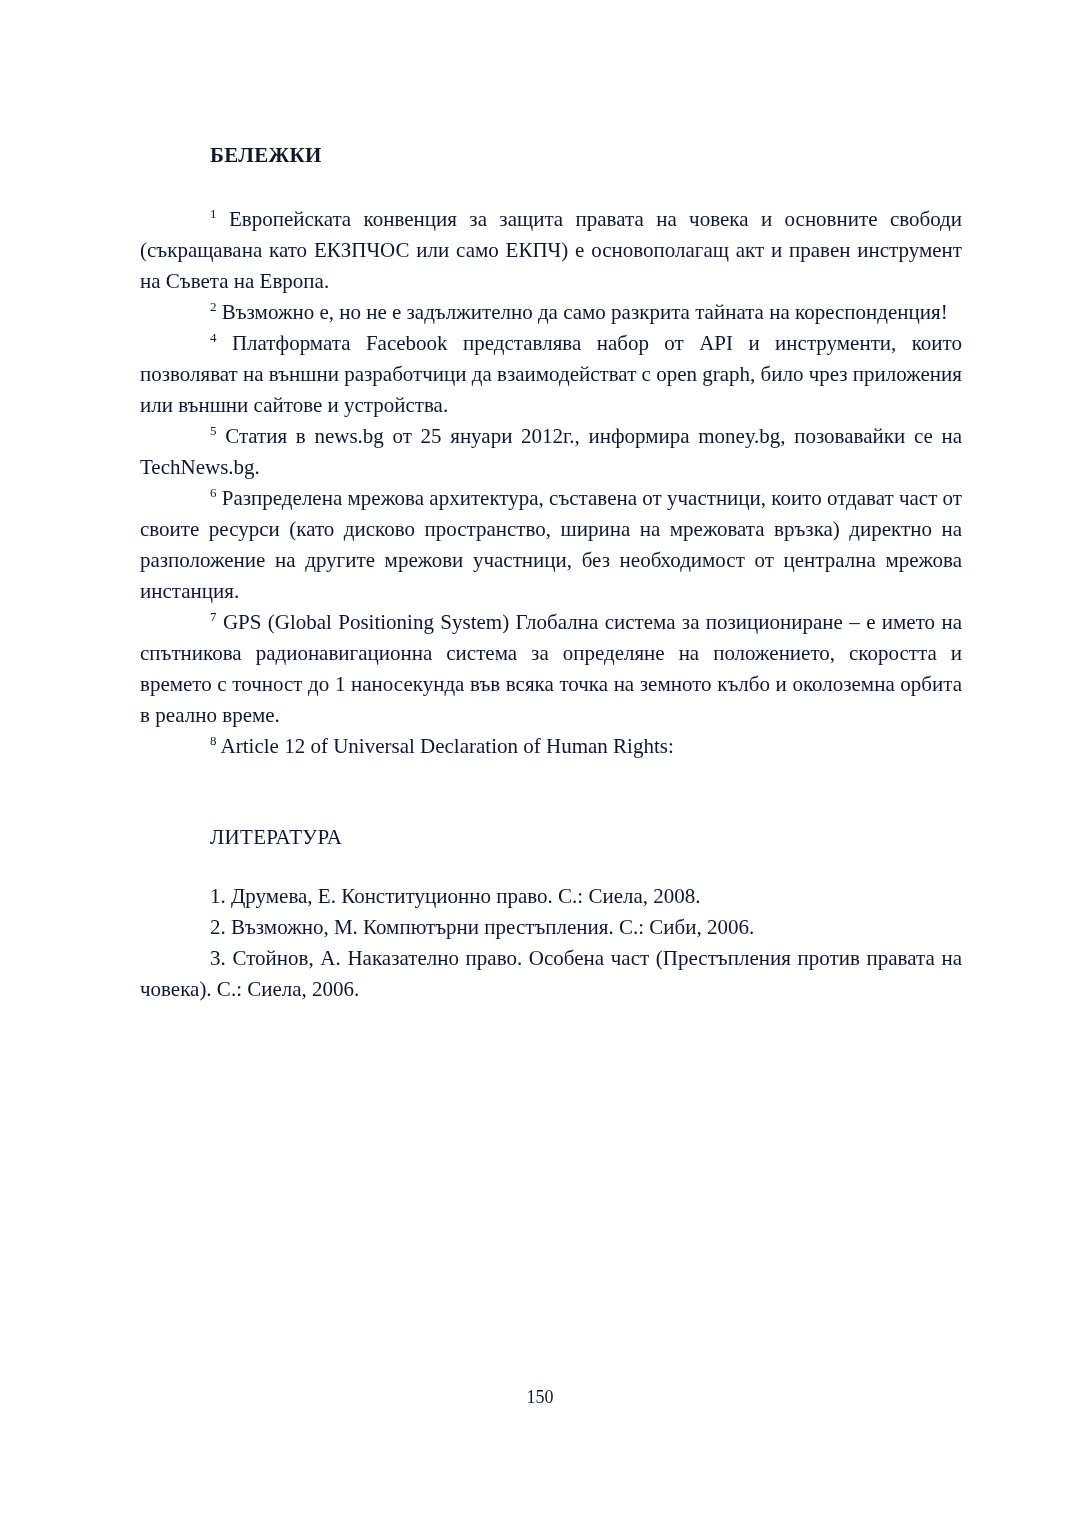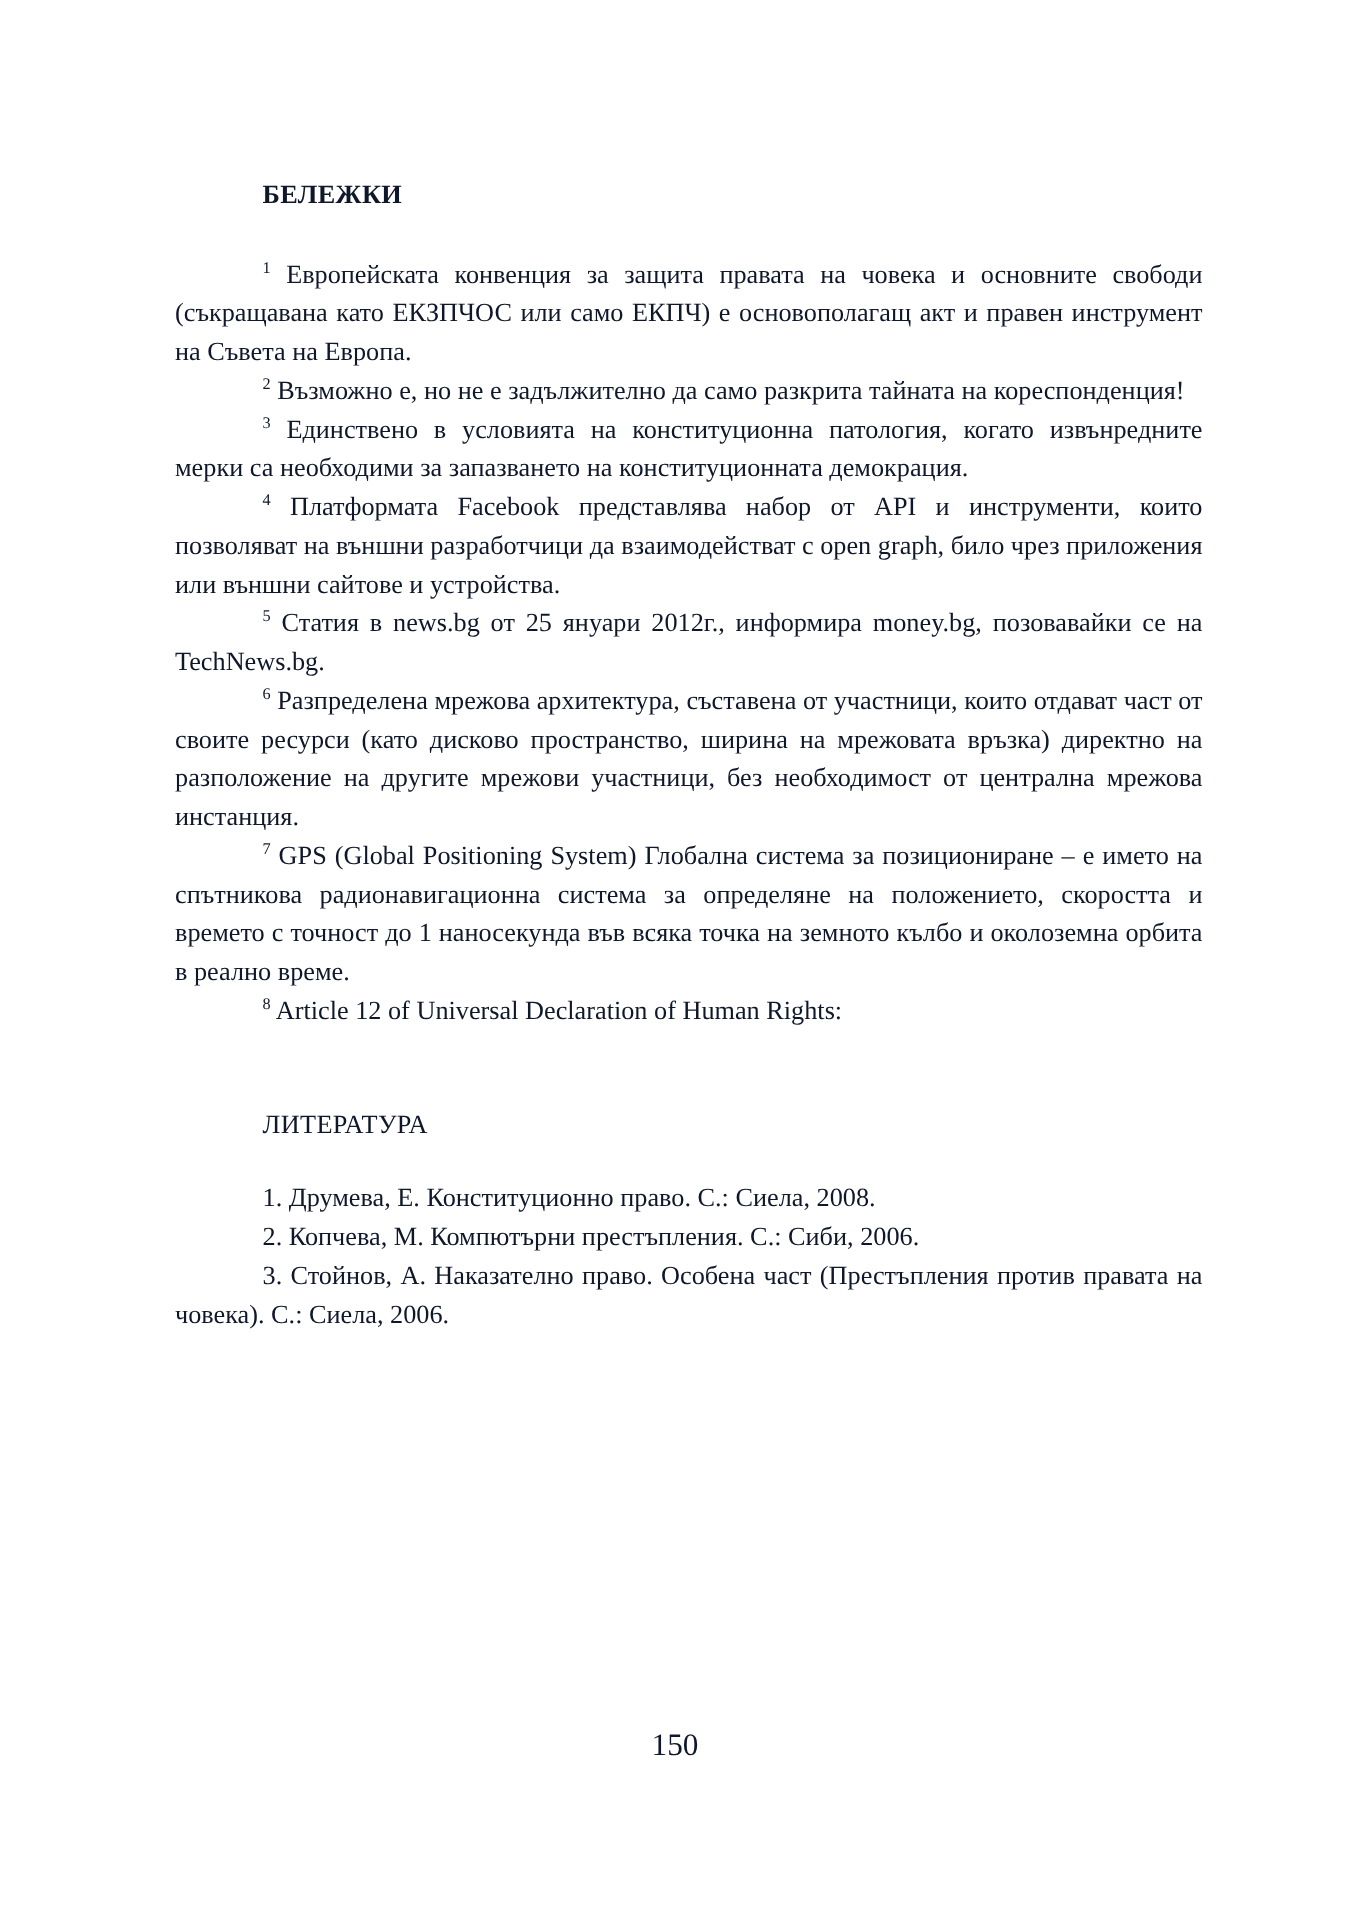--- a/index.html
+++ b/index.html
@@ -51,54 +51,53 @@
   }
   b.author {
     font-weight: 400;
   }
   .pageno {
     position: absolute;
     top: 1384px;
     left: 0;
     width: 100%;
     text-align: center;
-    font-size: 25px;
+    font-size: 18px;
     line-height: 26px;
   }
 </style>
 </head>
 <body>
 
 <div class="page">
   <div class="content">
 
     <h2 class="heading">БЕЛЕЖКИ</h2>
 
     <p class="note"><sup class="fn">1</sup> <span>Европейската конвенция за защита правата на човека и основните свободи (съкращавана като ЕКЗПЧОС или само ЕКПЧ) е основополагащ акт и правен инструмент на Съвета на Европа.</span></p>
 
     <p class="note"><sup class="fn">2</sup> <span>Възможно е, но не е задължително да само разкрита тайната на кореспонденция!</span></p>
 
-    <p class="note"><sup class="fn">3</sup> <span>Единствено в условията на конституционна патология, когато извънредните мерки са необходими за запазването на конституционната демокрация.</span></p>
 
     <p class="note"><sup class="fn">4</sup> <span>Платформата Facebook представлява набор от API и инструменти, които позволяват на външни разработчици да взаимодействат с open graph, било чрез приложения или външни сайтове и устройства.</span></p>
 
     <p class="note"><sup class="fn">5</sup> <span>Статия в news.bg от 25 януари 2012г., информира money.bg, позовавайки се на TechNews.bg.</span></p>
 
     <p class="note"><sup class="fn">6</sup> <span>Разпределена мрежова архитектура, съставена от участници, които отдават част от своите ресурси (като дисково пространство, ширина на мрежовата връзка) директно на разположение на другите мрежови участници, без необходимост от централна мрежова инстанция.</span></p>
 
     <p class="note"><sup class="fn">7</sup> <span>GPS (Global Positioning System) Глобална система за позициониране – е името на спътникова радионавигационна система за определяне на положението, скоростта и времето с точност до 1 наносекунда във всяка точка на земното кълбо и околоземна орбита в реално време.</span></p>
 
     <p class="note"><sup class="fn">8</sup> <span>Article 12 of Universal Declaration of Human Rights:</span></p>
 
 
     <h2 class="heading-lit">ЛИТЕРАТУРА</h2>
 
     <p class="lit"><span>1. </span><b class="author">Друмева, Е. </b><span>Конституционно право. С.: Сиела, 2008.</span></p>
 
-    <p class="lit"><span>2. </span><b class="author">Копчева, М. </b><span>Компютърни престъпления. С.: Сиби,  2006.</span></p>
+    <p class="lit"><span>2. </span><b class="author">Възможно, М. </b><span>Компютърни престъпления. С.: Сиби,  2006.</span></p>
 
     <p class="lit"><span>3. </span><b class="author">Стойнов, А. </b><span>Наказателно право. Особена част (Престъпления против правата на човека). С.: Сиела, 2006.</span></p>
 
 
   </div>
 
   <div class="pageno">150</div>
 </div>
 
 </body></html>

